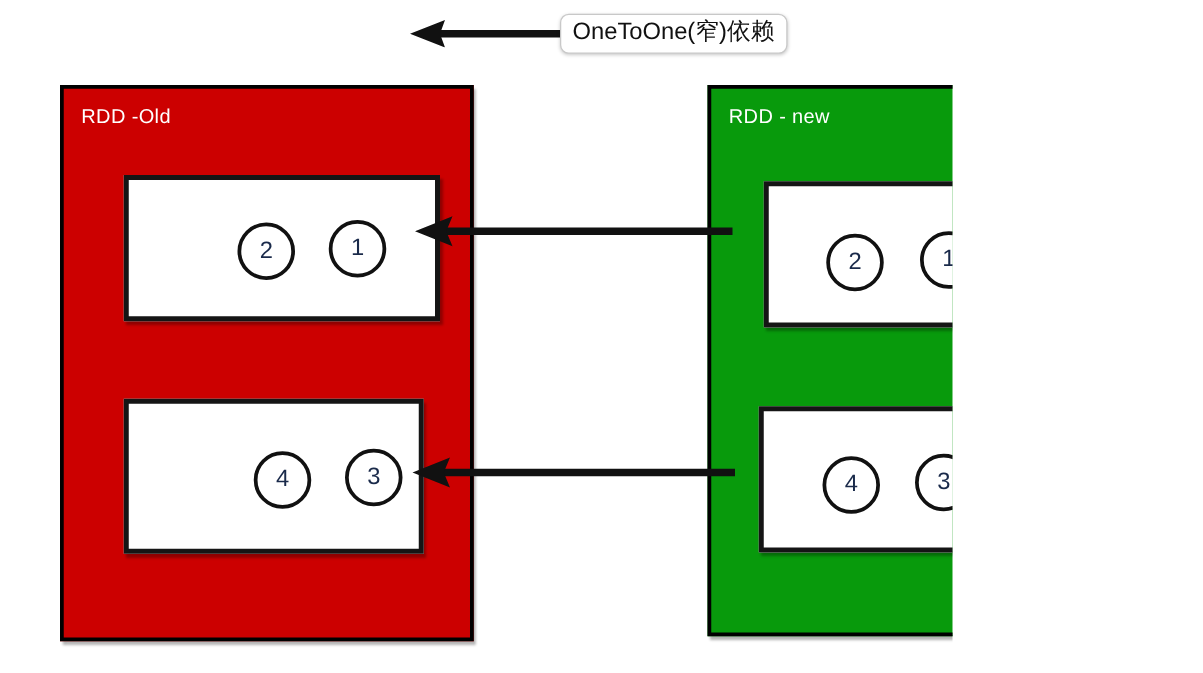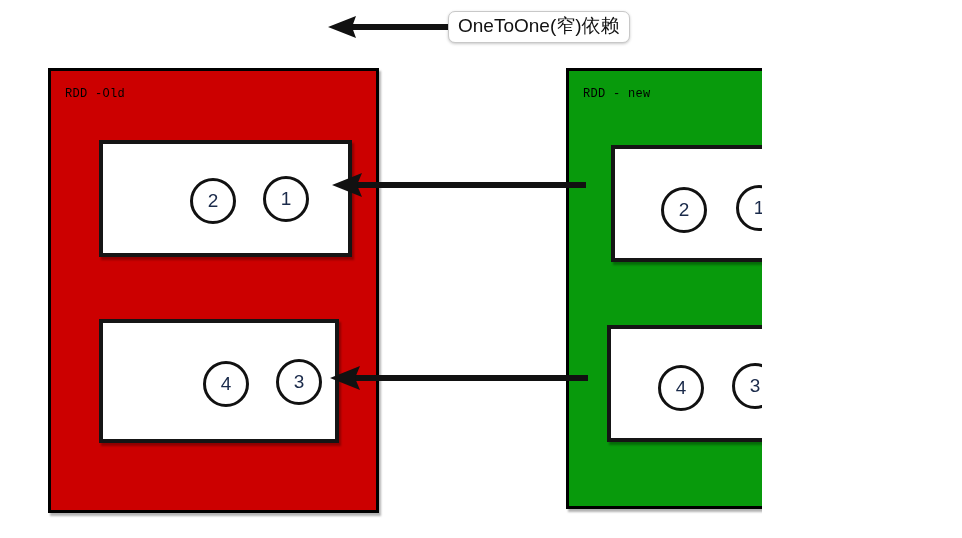--- a/index.html
+++ b/index.html
@@ -61,25 +61,25 @@
     top: 68px;
     width: 330px;
     height: 441px;
     background: #089a0c;
     padding-left: 41px;
   }
   .panel-title {
     position: absolute;
     left: 14px;
     top: 11px;
-    color: #000000;
-    font-size: 12px;
+    color: #ffffff;
+    font-size: 16px;
     line-height: 24px;
     letter-spacing: 0.3px;
-    font-family: Liberation Mono, monospace;
+    font-family: Liberation Sans, sans-serif;
     white-space: nowrap;
   }
 
   
   .part-box {
     position: absolute;
     background: #ffffff;
     border: 4px solid #151515;
     box-sizing: border-box;
     box-shadow: 2px 3px 2px rgba(0,0,0,0.30);

